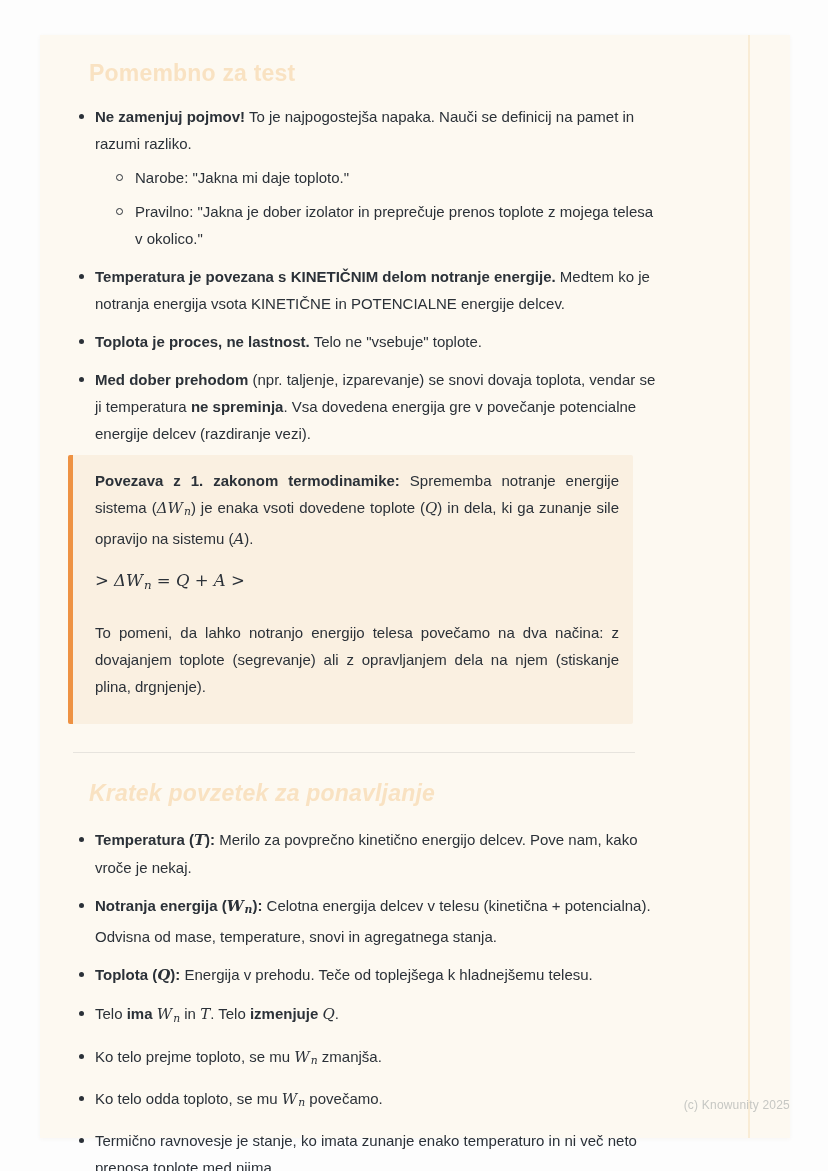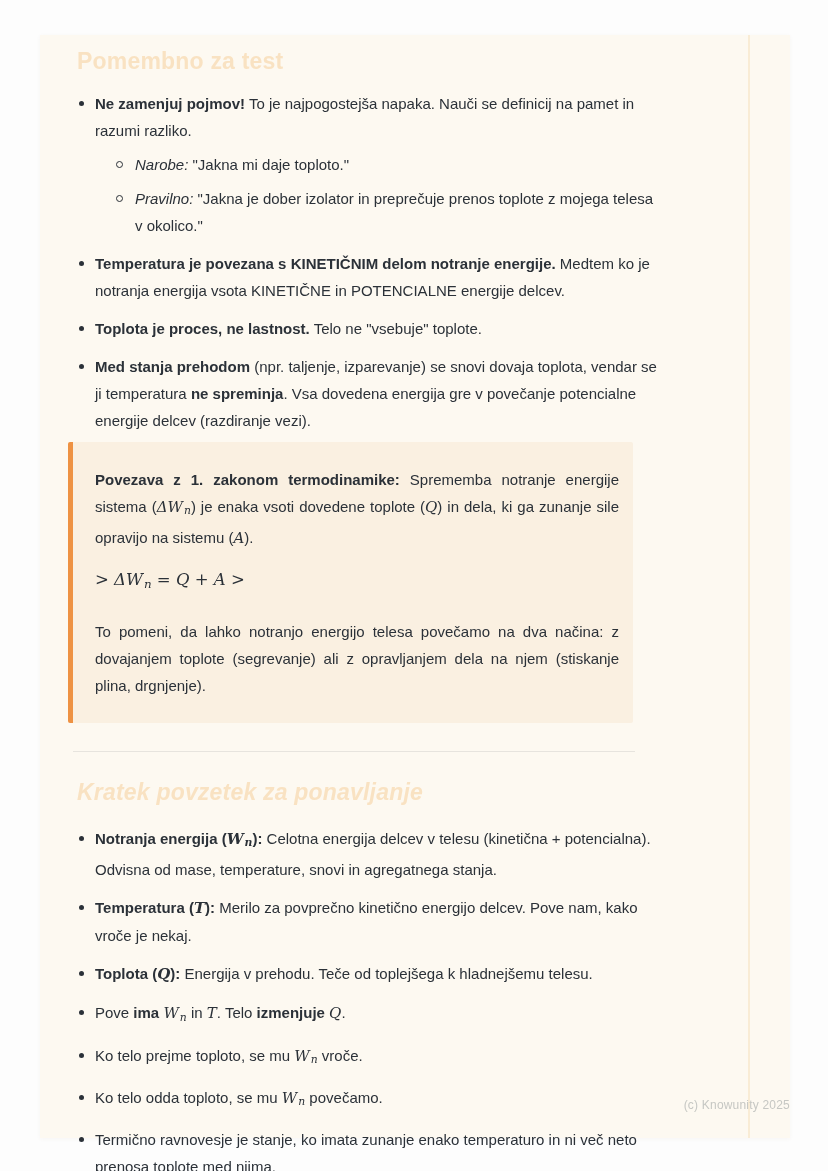--- a/index.html
+++ b/index.html
@@ -30,21 +30,21 @@
   .margin-line{
     position:absolute;left:708px;top:0;width:2px;height:100%;
     background:var(--margin_line);
   }
   .content{
     position:relative;
     padding:8px 127px 0 33px;
     width:100%;
   }
   h1{
-    margin:4px;
+    margin:16px;
     font-size:23px;line-height:28px;font-weight:700;
     color:var(--heading_faded);
     letter-spacing:0.2px;
   }
   h1.second{margin-top:26px;font-style:italic;}
   ul.blist{list-style:none;margin:15px 0 0;padding:0;}
   ul.blist.summary{margin-top:19px;}
   ul.blist > li{
     position:relative;
     padding-left:22px;
@@ -71,21 +71,21 @@
     width:5px;height:5px;border-radius:50%;
     background:transparent;
     border:1.3px solid var(--text);
   }
   .callout{
     margin:8px 0 0 -5px;
     width:565px;
     background:var(--callout_bg);
     border-left:5px solid var(--accent);
     border-radius:2px;
-    padding:24px 14px 24px 22px;
+    padding:12px 14px 24px 22px;
   }
   .callout p{
     margin:0;
     font-size:15px;line-height:27px;
     text-align:justify;
   }
   .formula{
     margin:14px 0 20px;
     font-size:16.5px;line-height:27px;
     color:var(--text);
@@ -96,60 +96,60 @@
     margin:28px 0 0;
     width:562px;
   }
   .watermark{
     position:absolute;right:0;bottom:26px;
     font-size:12px;letter-spacing:0.2px;
     color:var(--watermark);
   }
   
   .rb{font-weight:700;}
-  .ri{font-style:italic;}
+  .ri{}
   .rm{font-family:"DejaVu Serif",serif;font-style:italic;}
   .rs{font-size:0.72em;vertical-align:-0.22em;margin-left:1px;}
 </style>
 </head>
 <body>
 
 <div class="card">
   <div class="margin-line"></div>
 
   <div class="content">
 
     <h1>Pomembno za test</h1>
 
     <ul class="blist">
         <li><span class="rb">Ne zamenjuj pojmov!</span><span> To je najpogostejša napaka. Nauči se definicij na pamet in razumi razliko.</span><ul class="sub">
             <li><span class="ri">Narobe:</span><span> "Jakna mi daje toploto."</span></li>
             <li><span class="ri">Pravilno:</span><span> "Jakna je dober izolator in preprečuje prenos toplote z mojega telesa v okolico."</span></li>
           </ul></li>
         <li><span class="rb">Temperatura je povezana s KINETIČNIM delom notranje energije.</span><span> Medtem ko je notranja energija vsota KINETIČNE in POTENCIALNE energije delcev.</span></li>
         <li><span class="rb">Toplota je proces, ne lastnost.</span><span> Telo ne "vsebuje" toplote.</span></li>
-        <li><span class="rb">Med stanja prehodom</span><span> (npr. taljenje, izparevanje) se snovi dovaja toplota, vendar se ji temperatura </span><span class="rb">ne spreminja</span><span>. Vsa dovedena energija gre v povečanje potencialne energije delcev (razdiranje vezi).</span></li>
+        <li><span class="rb">Med dober prehodom</span><span> (npr. taljenje, izparevanje) se snovi dovaja toplota, vendar se ji temperatura </span><span class="rb">ne spreminja</span><span>. Vsa dovedena energija gre v povečanje potencialne energije delcev (razdiranje vezi).</span></li>
       </ul>
 
     <div class="callout">
       <p><span class="rb">Povezava z 1. zakonom termodinamike:</span><span> Sprememba notranje energije sistema (</span><span class="rm">ΔW</span><span class="rm rs">n</span><span>) je enaka vsoti dovedene toplote (</span><span class="rm">Q</span><span>) in dela, ki ga zunanje sile opravijo na sistemu (</span><span class="rm">A</span><span>).</span></p>
       <div class="formula"><span class="rm">&gt; ΔW</span><span class="rm rs">n</span><span class="rm"> = Q + A &gt;</span></div>
       <p><span>To pomeni, da lahko notranjo energijo telesa povečamo na dva načina: z dovajanjem toplote (segrevanje) ali z opravljanjem dela na njem (stiskanje plina, drgnjenje).</span></p>
     </div>
 
     <hr class="divider">
 
     <h1 class="second">Kratek povzetek za ponavljanje</h1>
 
     <ul class="blist summary">
+        <li><span class="rb">Temperatura (</span><span class="rm rb">T</span><span class="rb">):</span><span> Merilo za povprečno kinetično energijo delcev. Pove nam, kako vroče je nekaj.</span></li>
         <li><span class="rb">Notranja energija (</span><span class="rm rb">W</span><span class="rm rb rs">n</span><span class="rb">):</span><span> Celotna energija delcev v telesu (kinetična + potencialna). Odvisna od mase, temperature, snovi in agregatnega stanja.</span></li>
-        <li><span class="rb">Temperatura (</span><span class="rm rb">T</span><span class="rb">):</span><span> Merilo za povprečno kinetično energijo delcev. Pove nam, kako vroče je nekaj.</span></li>
         <li><span class="rb">Toplota (</span><span class="rm rb">Q</span><span class="rb">):</span><span> Energija v prehodu. Teče od toplejšega k hladnejšemu telesu.</span></li>
-        <li><span>Pove </span><span class="rb">ima</span><span> </span><span class="rm">W</span><span class="rm rs">n</span><span> in </span><span class="rm">T</span><span>. Telo </span><span class="rb">izmenjuje</span><span> </span><span class="rm">Q</span><span>.</span></li>
-        <li><span>Ko telo prejme toploto, se mu </span><span class="rm">W</span><span class="rm rs">n</span><span> vroče.</span></li>
+        <li><span>Telo </span><span class="rb">ima</span><span> </span><span class="rm">W</span><span class="rm rs">n</span><span> in </span><span class="rm">T</span><span>. Telo </span><span class="rb">izmenjuje</span><span> </span><span class="rm">Q</span><span>.</span></li>
+        <li><span>Ko telo prejme toploto, se mu </span><span class="rm">W</span><span class="rm rs">n</span><span> zmanjša.</span></li>
         <li><span>Ko telo odda toploto, se mu </span><span class="rm">W</span><span class="rm rs">n</span><span> povečamo.</span></li>
         <li><span>Termično ravnovesje je stanje, ko imata zunanje enako temperaturo in ni več neto prenosa toplote med njima.</span></li>
       </ul>
 
   </div>
 
   <div class="watermark">(c) Knowunity 2025</div>
 </div>
 
 </body></html>

